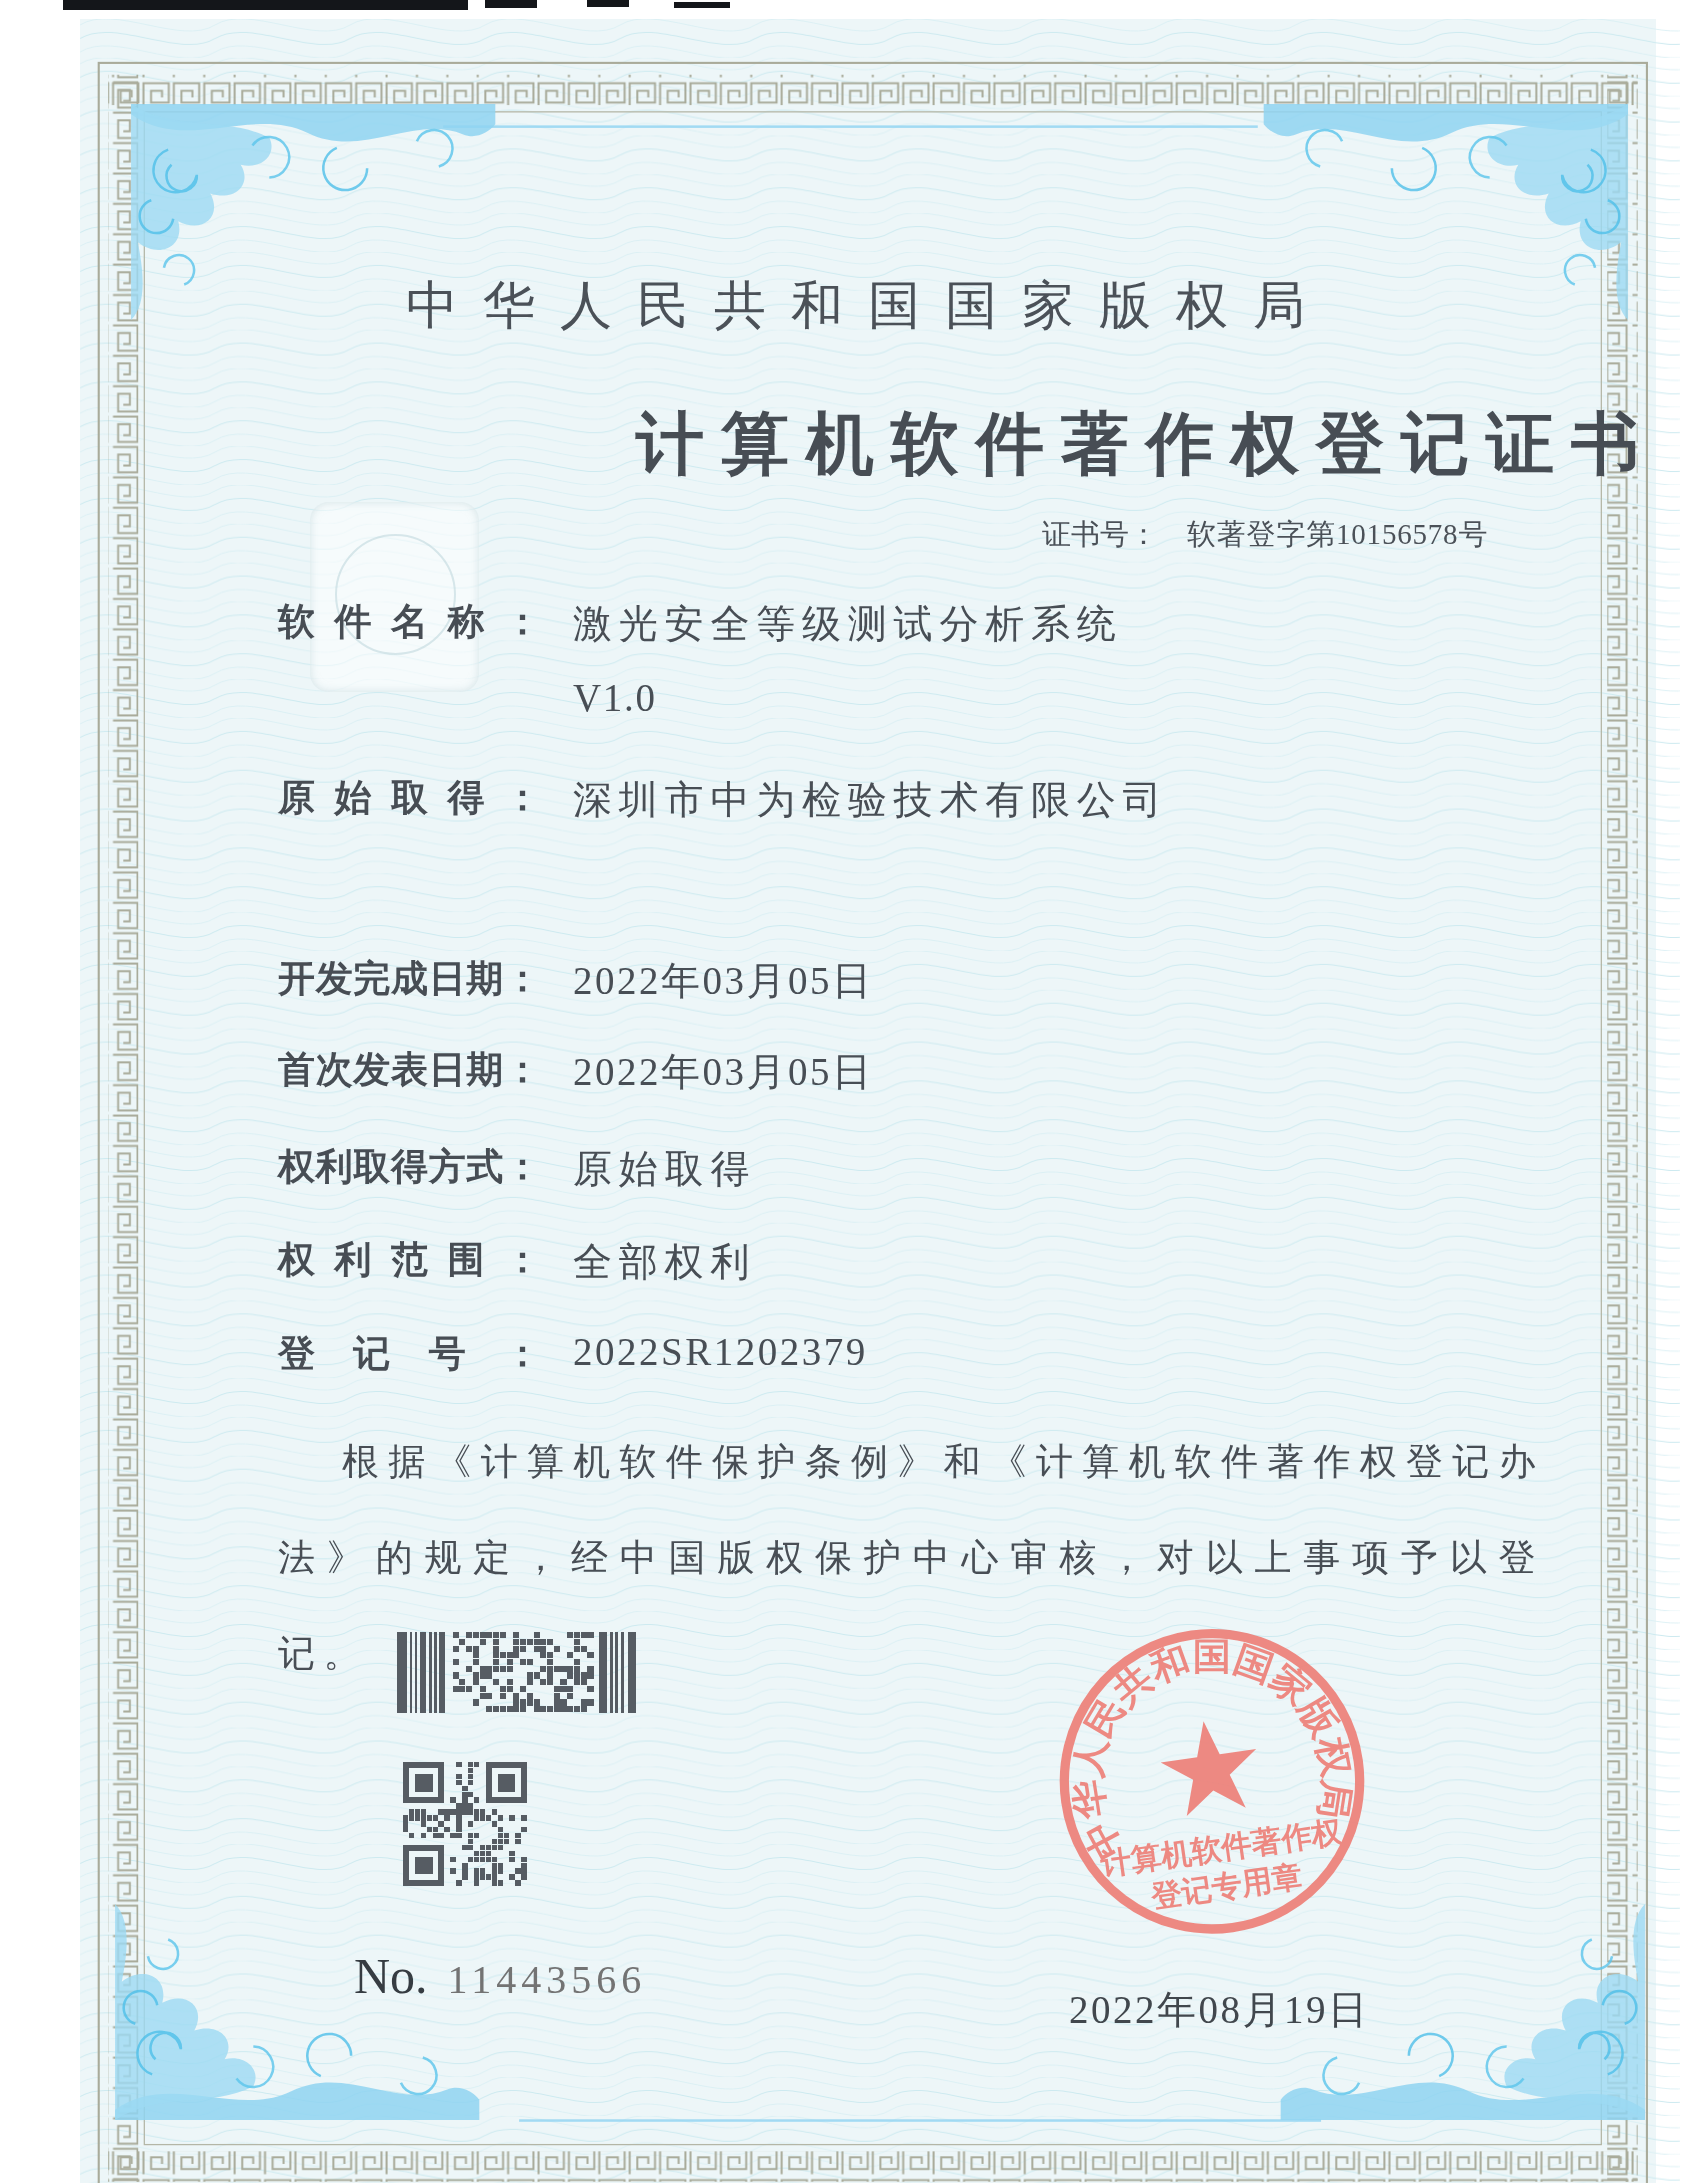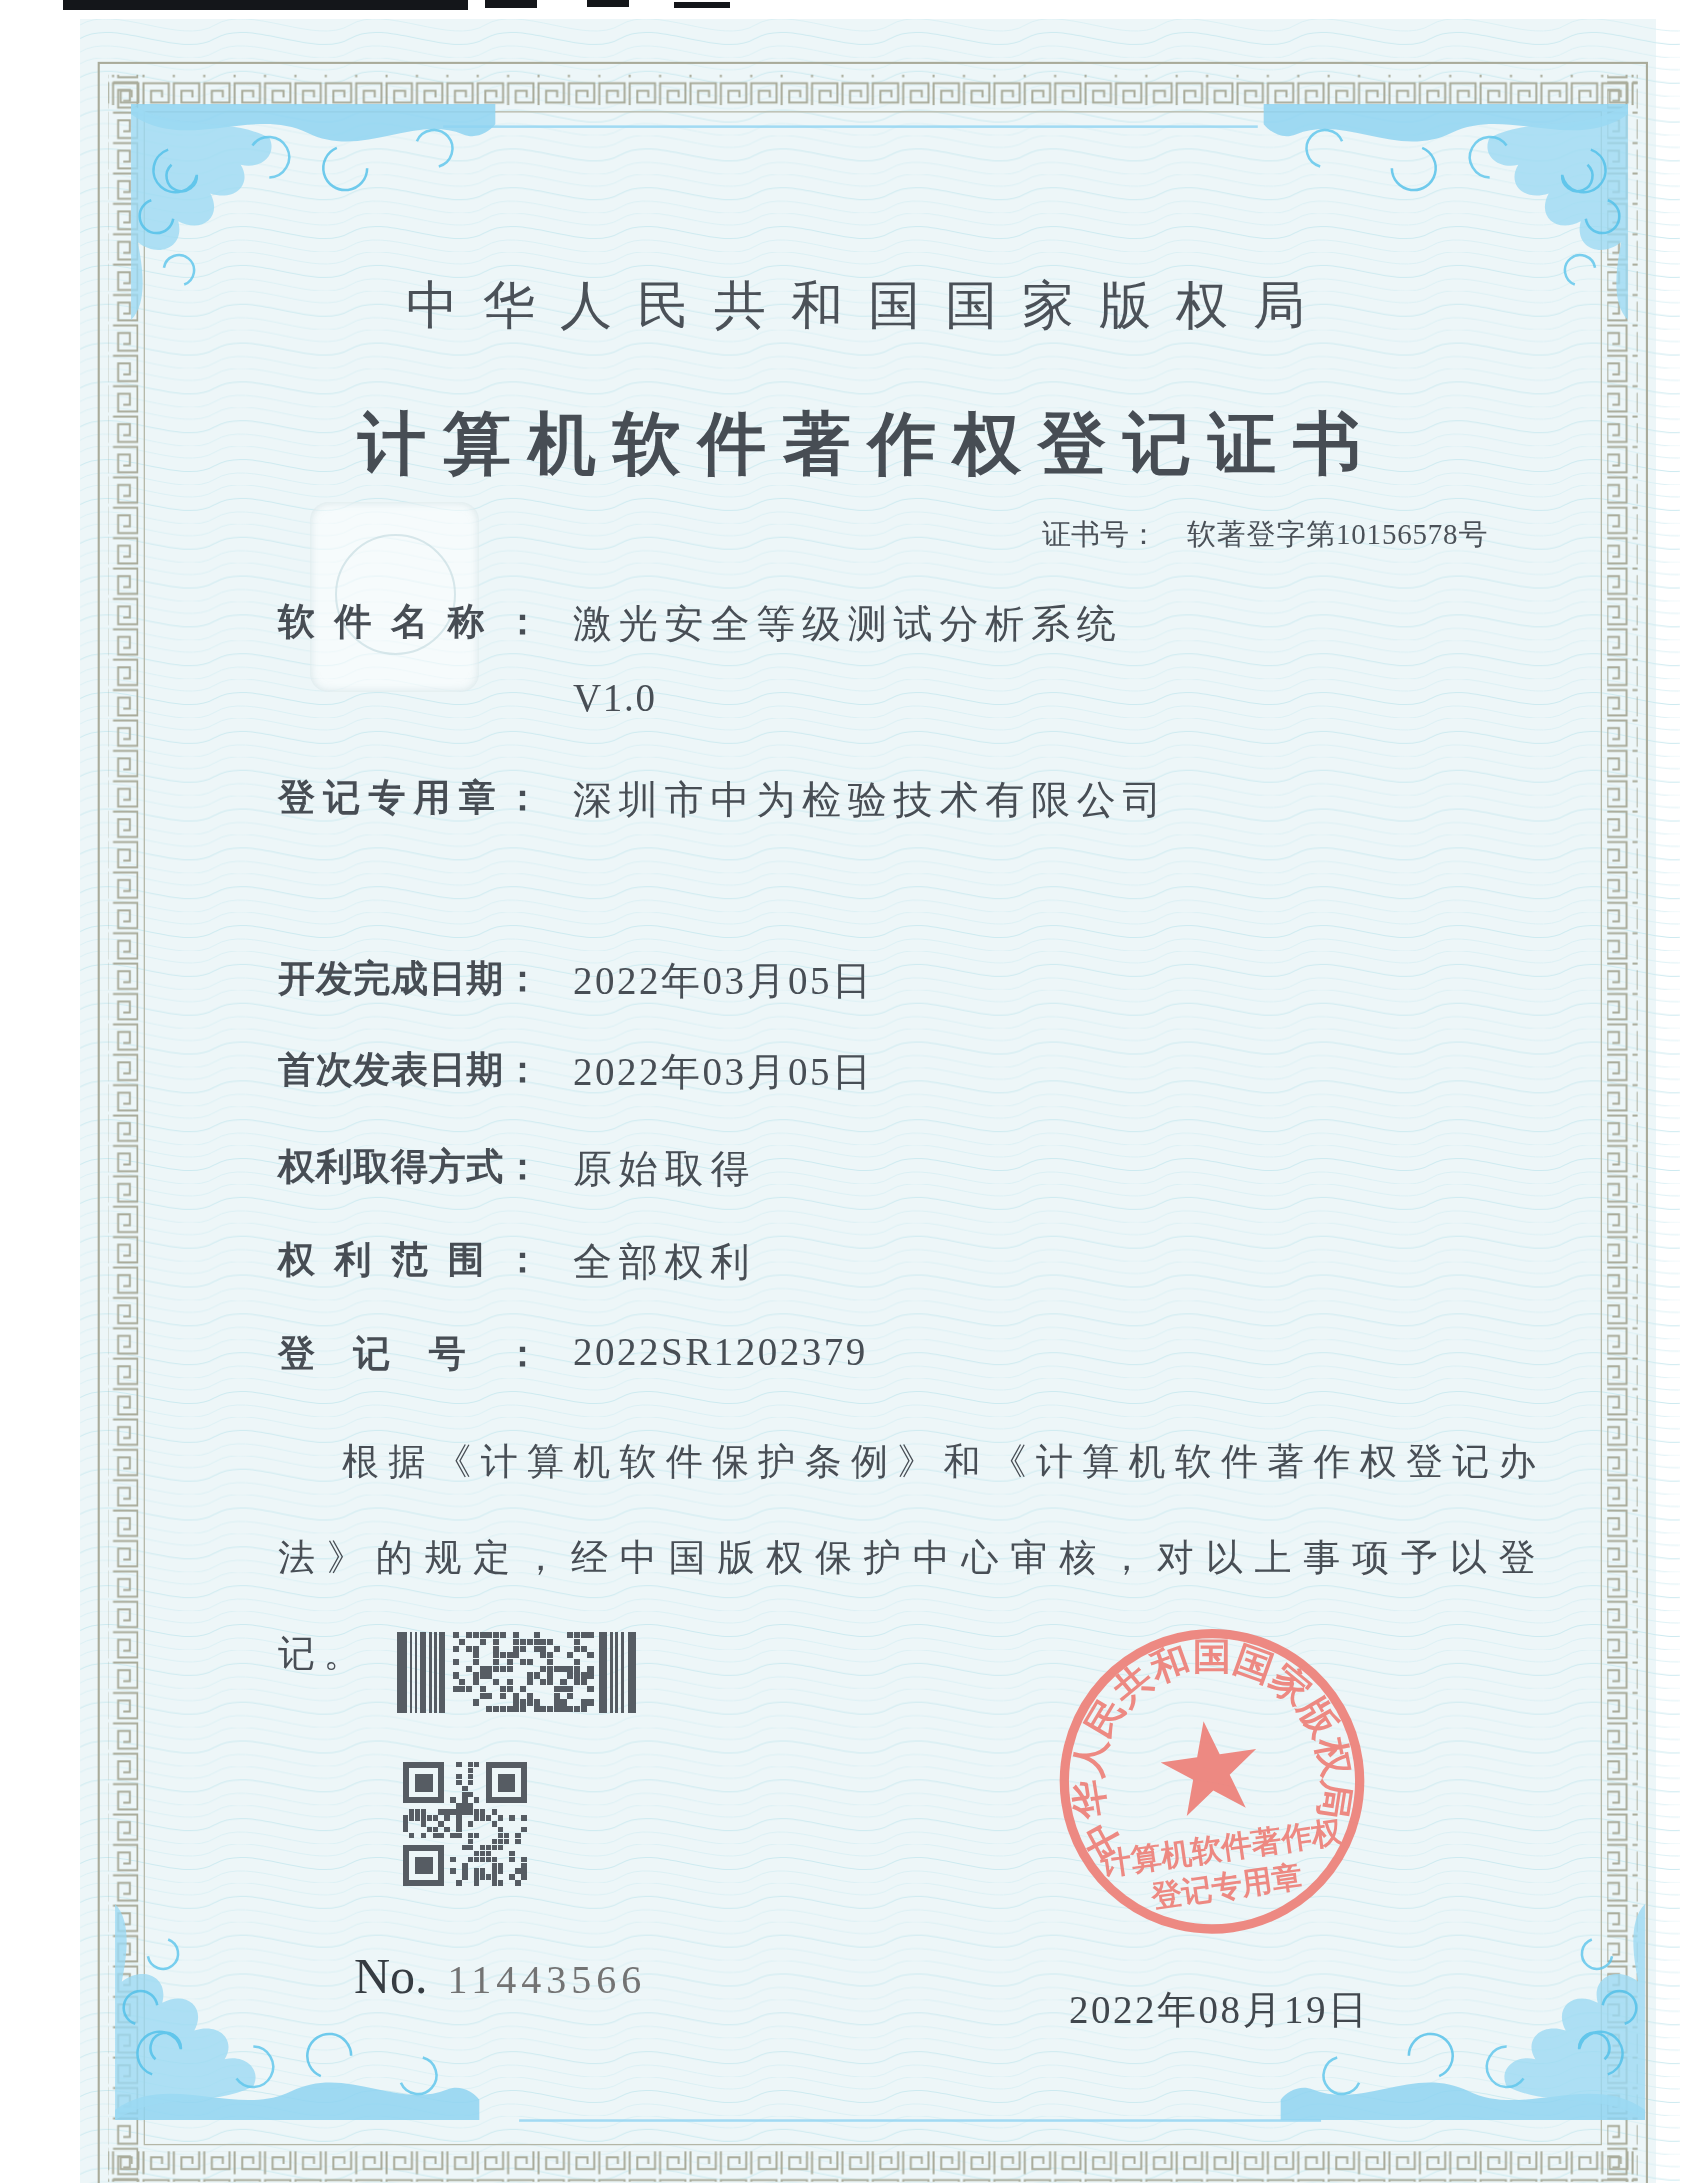--- a/index.html
+++ b/index.html
@@ -16,21 +16,21 @@
   .abs{position:absolute;}
   .scan-mark{position:absolute;background:#14161a;}
 
   
   .issuer-title{
     left:0;width:100%;top:252px;text-align:center;
     font-size:52px;letter-spacing:25px;color:#4b5158;font-weight:normal;
     white-space:nowrap;
   }
   .doc-title{
-    left:0;width:100%;top:380px;text-align:center;
+    left:0;width:100%;top:380px;text-align:right;
     font-size:68px;letter-spacing:17px;color:#474d54;font-weight:bold;
     white-space:nowrap;
   }
   .certno{
     left:962px;top:496px;font-size:29px;color:#4b5158;white-space:nowrap;
   }
   .certno .cv{margin-left:29px;letter-spacing:0.8px;}
 
   .row{left:198px;white-space:nowrap;color:#484e55;}
   .lab{
@@ -144,21 +144,21 @@
   <div class="abs doc-title">计算机软件著作权登记证书</div>
 
   <div class="abs certno">
     <span>证书号：</span><span class="cv">软著登字第10156578号</span>
   </div>
 
   <div class="abs row" style="top:578px">
     <span class="lab">软件名称：</span><span class="val"><span>激光安全等级测试分析系统</span><span class="v2">V1.0</span></span>
   </div>
   <div class="abs row" style="top:754px">
-    <span class="lab">登记专用章：</span><span class="val">深圳市中为检验技术有限公司</span>
+    <span class="lab">原始取得：</span><span class="val">深圳市中为检验技术有限公司</span>
   </div>
   <div class="abs row" style="top:935px">
     <span class="lab">开发完成日期：</span><span class="val num">2022年03月05日</span>
   </div>
   <div class="abs row" style="top:1026px">
     <span class="lab">首次发表日期：</span><span class="val num">2022年03月05日</span>
   </div>
   <div class="abs row" style="top:1123px">
     <span class="lab">权利取得方式：</span><span class="val">原始取得</span>
   </div>

